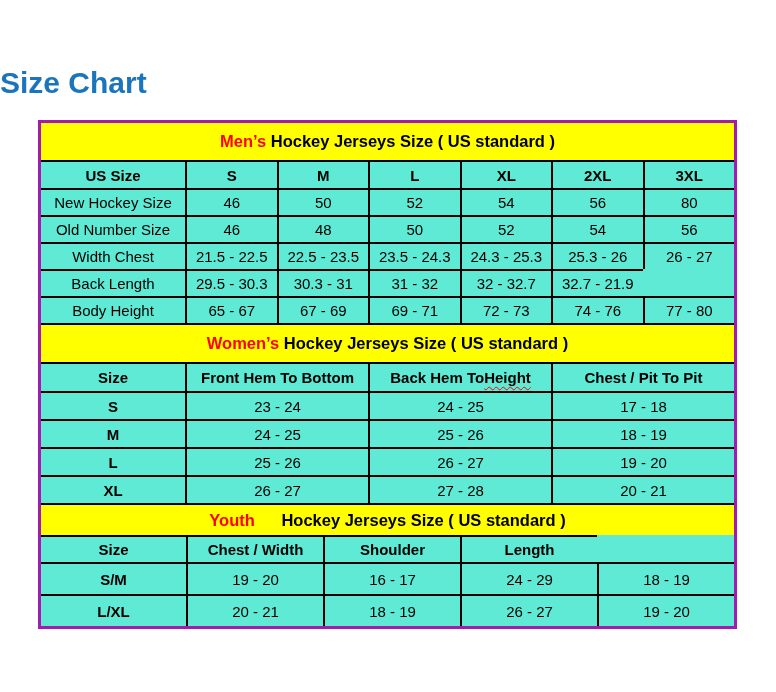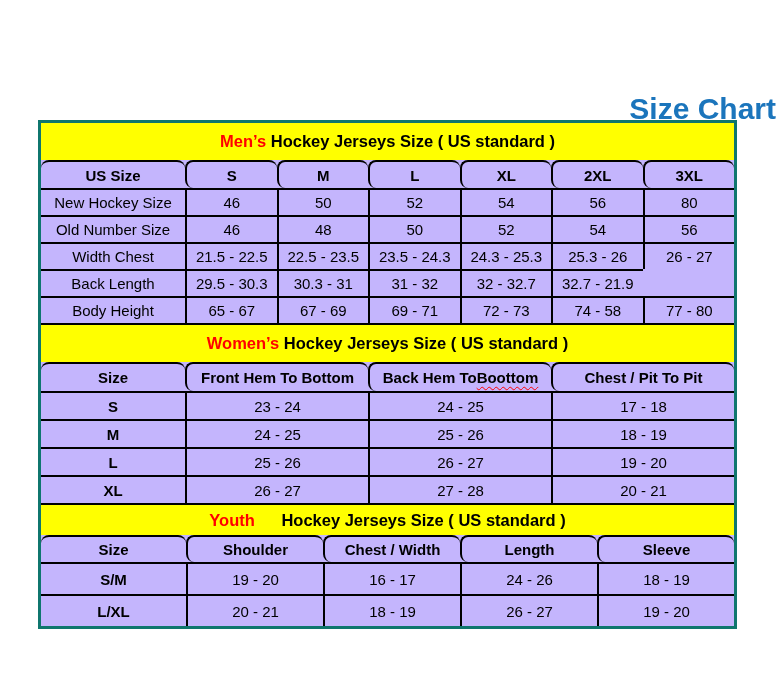--- a/index.html
+++ b/index.html
@@ -13,34 +13,33 @@
     position: relative;
     font-family: "Liberation Sans", sans-serif;
     color: #000;
     overflow: hidden;
   }
   .page-title {
     position: absolute;
     top: 66px;
     left: 0;
     width: 776px;
-    text-align: right;
+    text-align: left;
     font-size: 30px;
     font-weight: bold;
     color: #1b75bc;
-    margin-top: 26px;
   }
   .chart {
     position: absolute;
     left: 38px;
     top: 120px;
     width: 699px;
-    border: 3px solid #0f766e;
+    border: 3px solid #a21caf;
     box-sizing: border-box;
-    background: #c4b5fd;
+    background: #5eead4;
   }
   .band {
     background: #ffff00;
     height: 37px;
     display: flex;
     align-items: center;
     justify-content: center;
     font-weight: bold;
     font-size: 16.5px;
     border-top: 2px solid #000;
@@ -56,21 +55,21 @@
     display: flex;
     align-items: center;
     justify-content: center;
     border-top: 2px solid #000;
     font-size: 15px;
     font-weight: normal;
     height: 25px;
     text-align: center;
   }
   .cell + .cell { border-left: 2px solid #000; }
-  .th { font-weight: bold; height: 26px; border-radius: 8px; }
+  .th { font-weight: bold; height: 26px; }
   .label-bold { font-weight: bold; }
   .women-cols .cell { height: 26px; }
   .women-cols.head .cell { height: 27px; }
   .youth-cols .cell { height: 30px; }
   .youth-cols.head .cell { height: 25px; }
   .band.youth-band { height: 30px; gap: 22px; }
   .typo {
     text-decoration: underline wavy #ff0000;
     text-decoration-thickness: 1px;
     text-underline-offset: 3px;
@@ -133,32 +132,32 @@
     <div class="cell">32 - 32.7</div>
     <div class="cell">32.7 - 21.9</div>
   </div>
 
   <div class="grid-row men-cols">
     <div class="cell">Body Height</div>
     <div class="cell">65 - 67</div>
     <div class="cell">67 - 69</div>
     <div class="cell">69 - 71</div>
     <div class="cell">72 - 73</div>
-    <div class="cell">74 - 58</div>
+    <div class="cell">74 - 76</div>
     <div class="cell">77 - 80</div>
   </div>
 
   <div class="band"><span class="hl">Women’s</span><span> Hockey Jerseys Size ( US standard )</span></div>
 
   <div class="grid-row women-cols head">
     <div class="cell th">Size</div>
     <div class="cell th">Front Hem To Bottom</div>
     <div class="cell th">
         <span>Back Hem To </span>
-        <span class="typo">Boottom</span>
+        <span class="typo">Height</span>
       </div>
     <div class="cell th">Chest / Pit To Pit</div>
   </div>
 
   <div class="grid-row women-cols">
     <div class="cell label-bold">S</div>
     <div class="cell">23 - 24</div>
     <div class="cell">24 - 25</div>
     <div class="cell">17 - 18</div>
   </div>
@@ -181,31 +180,30 @@
     <div class="cell label-bold">XL</div>
     <div class="cell">26 - 27</div>
     <div class="cell">27 - 28</div>
     <div class="cell">20 - 21</div>
   </div>
 
   <div class="band youth-band"><span class="hl">Youth</span><span> Hockey Jerseys Size ( US standard )</span></div>
 
   <div class="grid-row youth-cols head">
     <div class="cell th">Size</div>
+    <div class="cell th">Chest / Width</div>
     <div class="cell th">Shoulder</div>
-    <div class="cell th">Chest / Width</div>
     <div class="cell th">Length</div>
-    <div class="cell th">Sleeve</div>
   </div>
 
   <div class="grid-row youth-cols">
     <div class="cell label-bold">S/M</div>
     <div class="cell">19 - 20</div>
     <div class="cell">16 - 17</div>
-    <div class="cell">24 - 26</div>
+    <div class="cell">24 - 29</div>
     <div class="cell">18 - 19</div>
   </div>
 
   <div class="grid-row youth-cols">
     <div class="cell label-bold">L/XL</div>
     <div class="cell">20 - 21</div>
     <div class="cell">18 - 19</div>
     <div class="cell">26 - 27</div>
     <div class="cell">19 - 20</div>
   </div>

